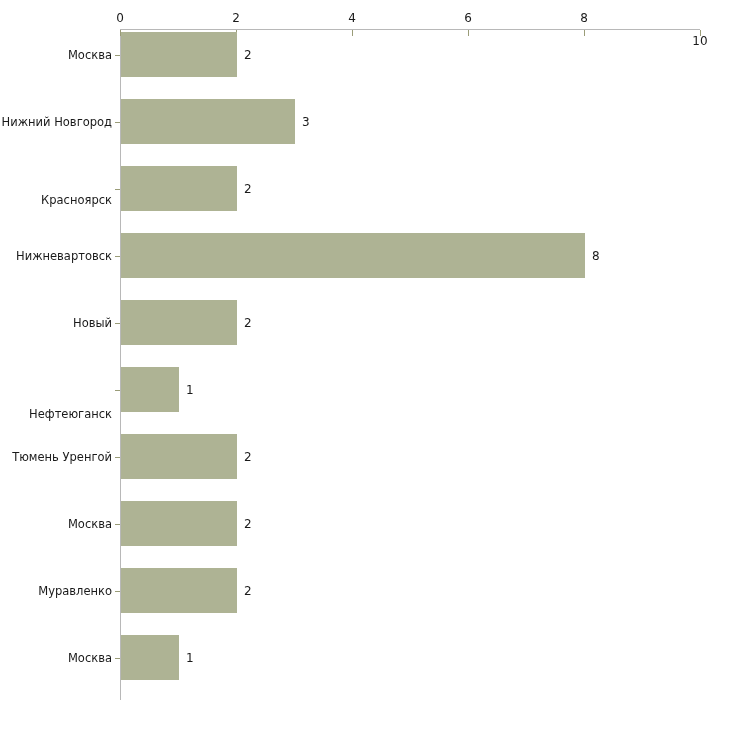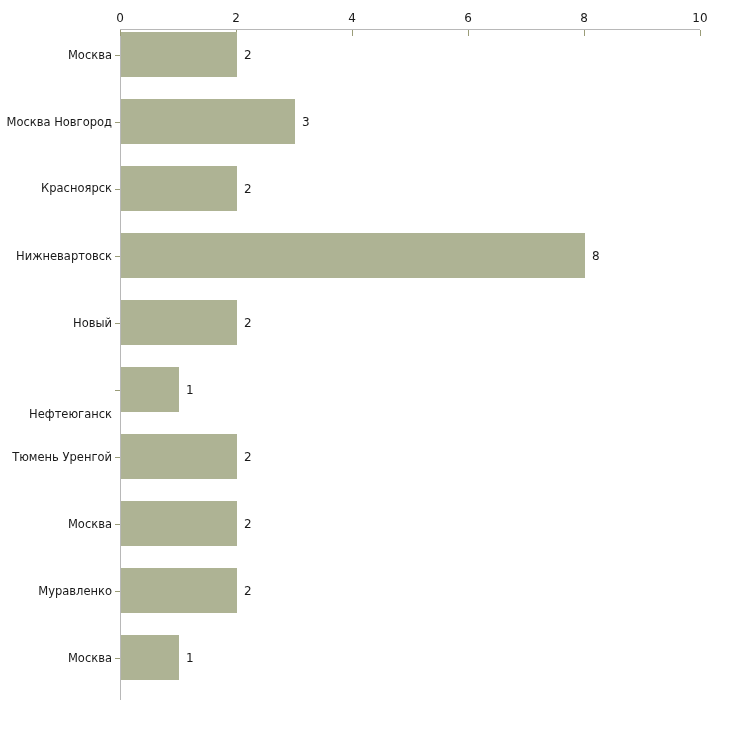--- a/index.html
+++ b/index.html
@@ -113,21 +113,21 @@
       <div class="x-tick-label" style="left: 120px;">0</div>
       <div class="x-tick" style="left: 236px;"></div>
       <div class="x-tick-label" style="left: 236px;">2</div>
       <div class="x-tick" style="left: 352px;"></div>
       <div class="x-tick-label" style="left: 352px;">4</div>
       <div class="x-tick" style="left: 468px;"></div>
       <div class="x-tick-label" style="left: 468px;">6</div>
       <div class="x-tick" style="left: 584px;"></div>
       <div class="x-tick-label" style="left: 584px;">8</div>
       <div class="x-tick" style="left: 700px;"></div>
-      <div class="x-tick-label" style="left: 700px;">10</div>
+      <div class="x-tick-label" style="left: 700px; margin-top: 23px;">10</div>
     </div>
   <div id="y-ticks">
       <div class="y-tick" style="top: 55px;"></div>
       <div class="y-tick" style="top: 122px;"></div>
       <div class="y-tick" style="top: 189px;"></div>
       <div class="y-tick" style="top: 256px;"></div>
       <div class="y-tick" style="top: 323px;"></div>
       <div class="y-tick" style="top: 390px;"></div>
       <div class="y-tick" style="top: 457px;"></div>
       <div class="y-tick" style="top: 524px;"></div>
@@ -135,26 +135,26 @@
       <div class="y-tick" style="top: 658px;"></div>
     </div>
 
   <div class="plot-area" id="plot-area">
       <div class="bar-group">
         <div class="cat-label" style="top: 47.5px;">Москва</div>
         <div class="bar" title="Москва: 2" style="top: 32px; height: 45px; width: 116px; background: rgb(174, 179, 148);"></div>
         <div class="bar-value" style="left: 244px; top: 47.5px;">2</div>
       </div>
       <div class="bar-group">
-        <div class="cat-label" style="top: 114.5px;">Москва Новгород</div>
+        <div class="cat-label" style="top: 114.5px;">Нижний Новгород</div>
         <div class="bar" title="Нижний Новгород: 3" style="top: 99px; height: 45px; width: 174px; background: rgb(174, 179, 148);"></div>
         <div class="bar-value" style="left: 302px; top: 114.5px;">3</div>
       </div>
       <div class="bar-group">
-        <div class="cat-label" style="top: 181px;">Красноярск</div>
+        <div class="cat-label" style="top: 193px;">Красноярск</div>
         <div class="bar" title="Красноярск: 2" style="top: 166px; height: 45px; width: 116px; background: rgb(174, 179, 148);"></div>
         <div class="bar-value" style="left: 244px; top: 181.5px;">2</div>
       </div>
       <div class="bar-group">
         <div class="cat-label" style="top: 248.5px;">Нижневартовск</div>
         <div class="bar" title="Нижневартовск: 8" style="top: 233px; height: 45px; width: 464px; background: rgb(174, 179, 148);"></div>
         <div class="bar-value" style="left: 592px; top: 248.5px;">8</div>
       </div>
       <div class="bar-group">
         <div class="cat-label" style="top: 315.5px;">Новый</div>

